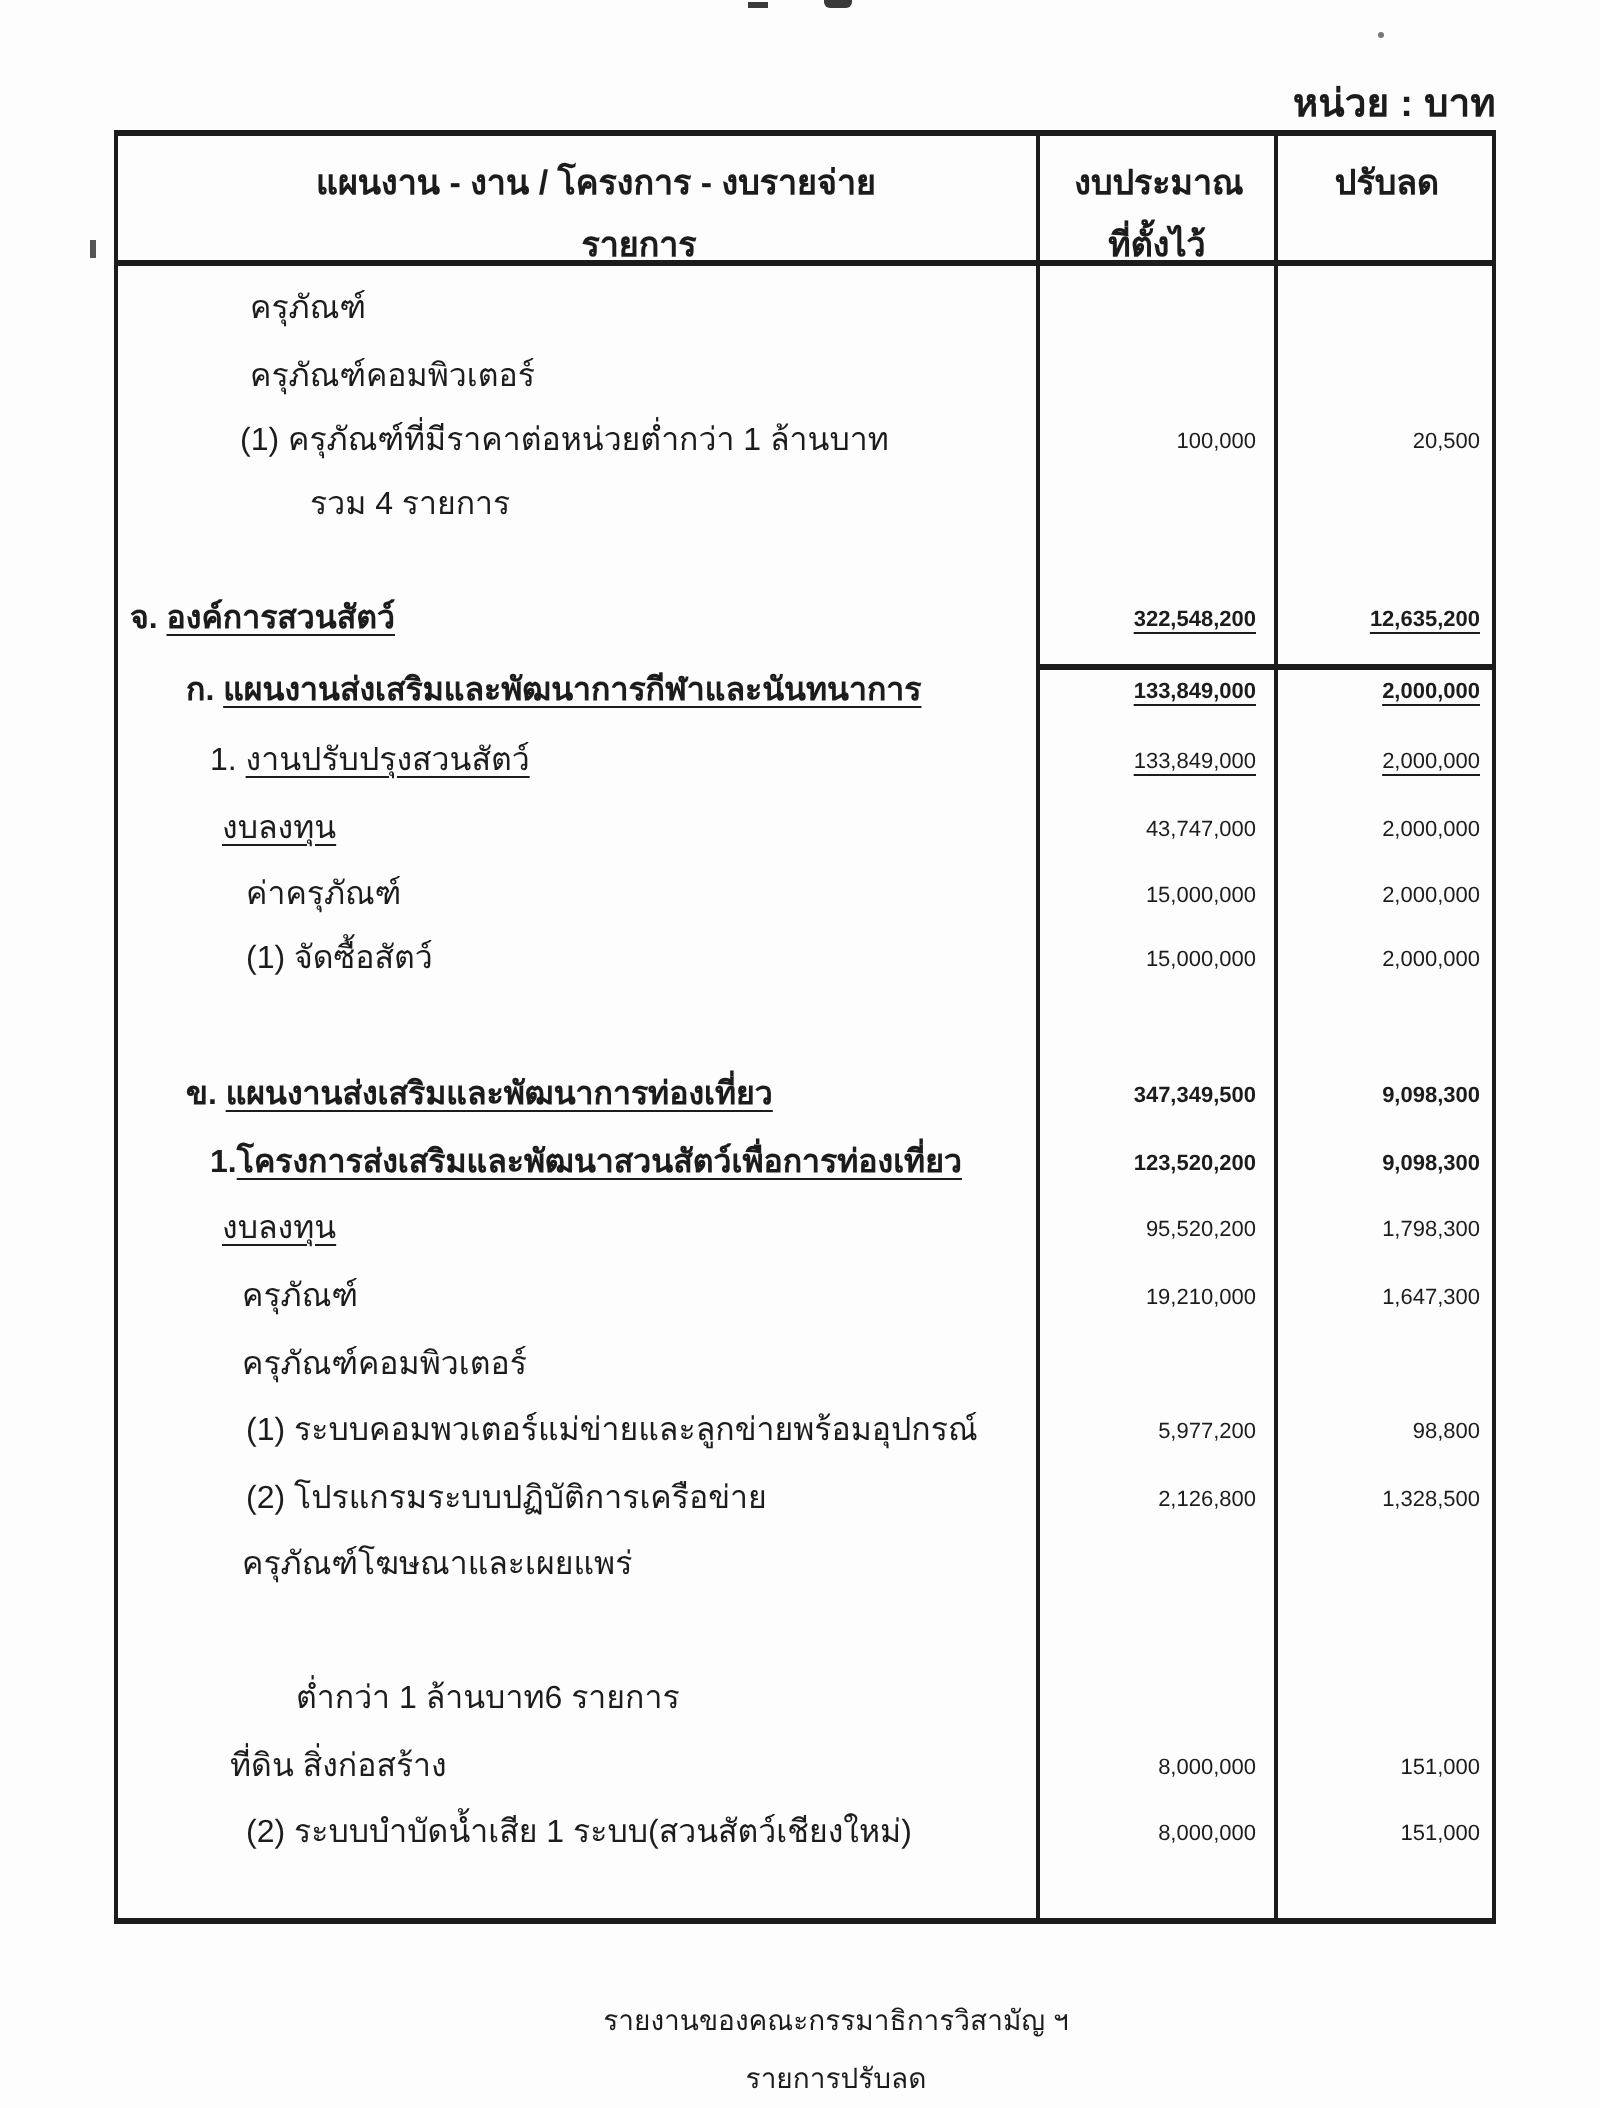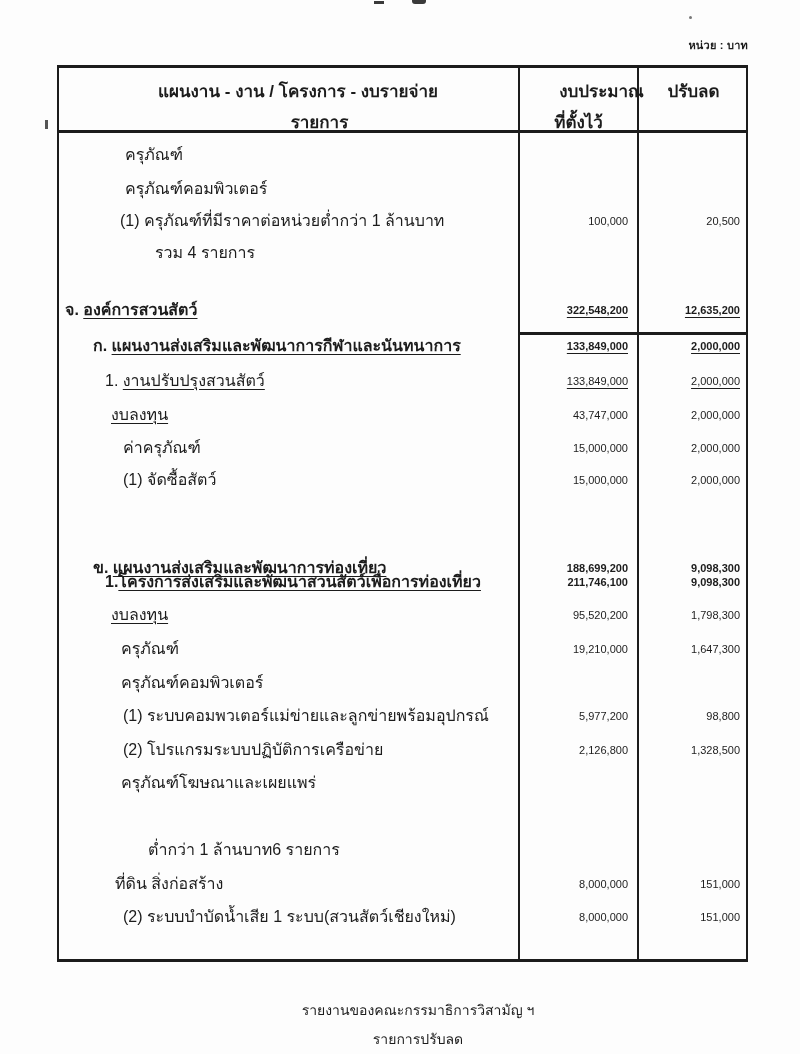--- a/index.html
+++ b/index.html
@@ -5,37 +5,37 @@
   html,body{margin:0;padding:0;}
   body{
     width:800px;height:1054px;position:relative;overflow:hidden;
     background:#fdfdfd;color:#1c1c1c;
     font-family:"Liberation Sans","DejaVu Sans",sans-serif;
   }
   .page{position:absolute;inset:0;}
   
   .unit-label{
     position:absolute;top:36px;right:52px;
-    font-size:11px;font-weight:bold;letter-spacing:.2px;
+    font-size:19px;font-weight:bold;letter-spacing:.2px;
   }
   
   .budget-table{
     position:absolute;left:57px;top:65px;width:691px;height:897px;
     border:2px solid #1c1c1c;border-top-width:3px;border-bottom-width:3px;
     box-sizing:border-box;background:transparent;
   }
   .vline{position:absolute;top:0;bottom:0;width:2px;background:#1c1c1c;}
   .vline.v1{left:459px;}
   .vline.v2{left:578px;}
   .header-bottom{position:absolute;left:0;right:0;top:62px;height:3px;background:#1c1c1c;}
   
   .thead{position:absolute;left:0;right:0;top:0;height:62px;font-weight:bold;font-size:17px;}
   .th-c1-l1{position:absolute;left:0;width:478px;top:9px;text-align:center;}
   .th-c1-l2{position:absolute;left:0;width:459px;top:40px;text-align:center;margin-left:31px;}
-  .th-c2-l1{position:absolute;left:479px;width:127px;top:9px;text-align:center;}
+  .th-c2-l1{position:absolute;left:457px;width:127px;top:9px;text-align:center;}
   .th-c2-l2{position:absolute;left:461px;width:117px;top:40px;text-align:center;}
   .th-c3{position:absolute;left:580px;width:109px;top:9px;text-align:center;}
   
   .tbody{position:absolute;left:0;right:0;top:62px;bottom:0;}
   .row{position:absolute;left:0;right:0;height:26px;line-height:26px;font-size:16px;}
   .row.bold{font-weight:bold;}
   .cell-label{position:absolute;white-space:nowrap;}
   .cell-num{position:absolute;text-align:right;font-size:11px;box-sizing:border-box;}
   .cell-budget{left:459px;width:119px;padding-right:9px;}
   .cell-reduction{left:578px;width:111px;padding-right:8px;}
@@ -124,28 +124,28 @@
         <div class="row" style="top: 305px;">
           <div class="cell-label" style="left: 64px;"><span>ค่าครุภัณฑ์</span></div>
           <div class="cell-num cell-budget"><span>15,000,000</span></div>
           <div class="cell-num cell-reduction"><span>2,000,000</span></div>
         </div>
         <div class="row" style="top: 337px;">
           <div class="cell-label" style="left: 64px;"><span>(1) จัดซื้อสัตว์</span></div>
           <div class="cell-num cell-budget"><span>15,000,000</span></div>
           <div class="cell-num cell-reduction"><span>2,000,000</span></div>
         </div>
-        <div class="row bold" style="top: 405px; margin-top: 20px;">
+        <div class="row bold" style="top: 405px;">
           <div class="cell-label" style="left: 34px;"><span>ข. </span><span class="u">แผนงานส่งเสริมและพัฒนาการท่องเที่ยว</span></div>
-          <div class="cell-num cell-budget"><span>188,699,200</span></div>
+          <div class="cell-num cell-budget"><span>347,349,500</span></div>
           <div class="cell-num cell-reduction"><span>9,098,300</span></div>
         </div>
         <div class="row bold" style="top: 439px;">
           <div class="cell-label" style="left: 46px;"><span>1.</span><span class="u">โครงการส่งเสริมและพัฒนาสวนสัตว์เพื่อการท่องเที่ยว</span></div>
-          <div class="cell-num cell-budget"><span>211,746,100</span></div>
+          <div class="cell-num cell-budget"><span>123,520,200</span></div>
           <div class="cell-num cell-reduction"><span>9,098,300</span></div>
         </div>
         <div class="row" style="top: 472px;">
           <div class="cell-label" style="left: 52px;"><span class="u">งบลงทุน</span></div>
           <div class="cell-num cell-budget"><span>95,520,200</span></div>
           <div class="cell-num cell-reduction"><span>1,798,300</span></div>
         </div>
         <div class="row" style="top: 506px;">
           <div class="cell-label" style="left: 62px;"><span>ครุภัณฑ์</span></div>
           <div class="cell-num cell-budget"><span>19,210,000</span></div>

